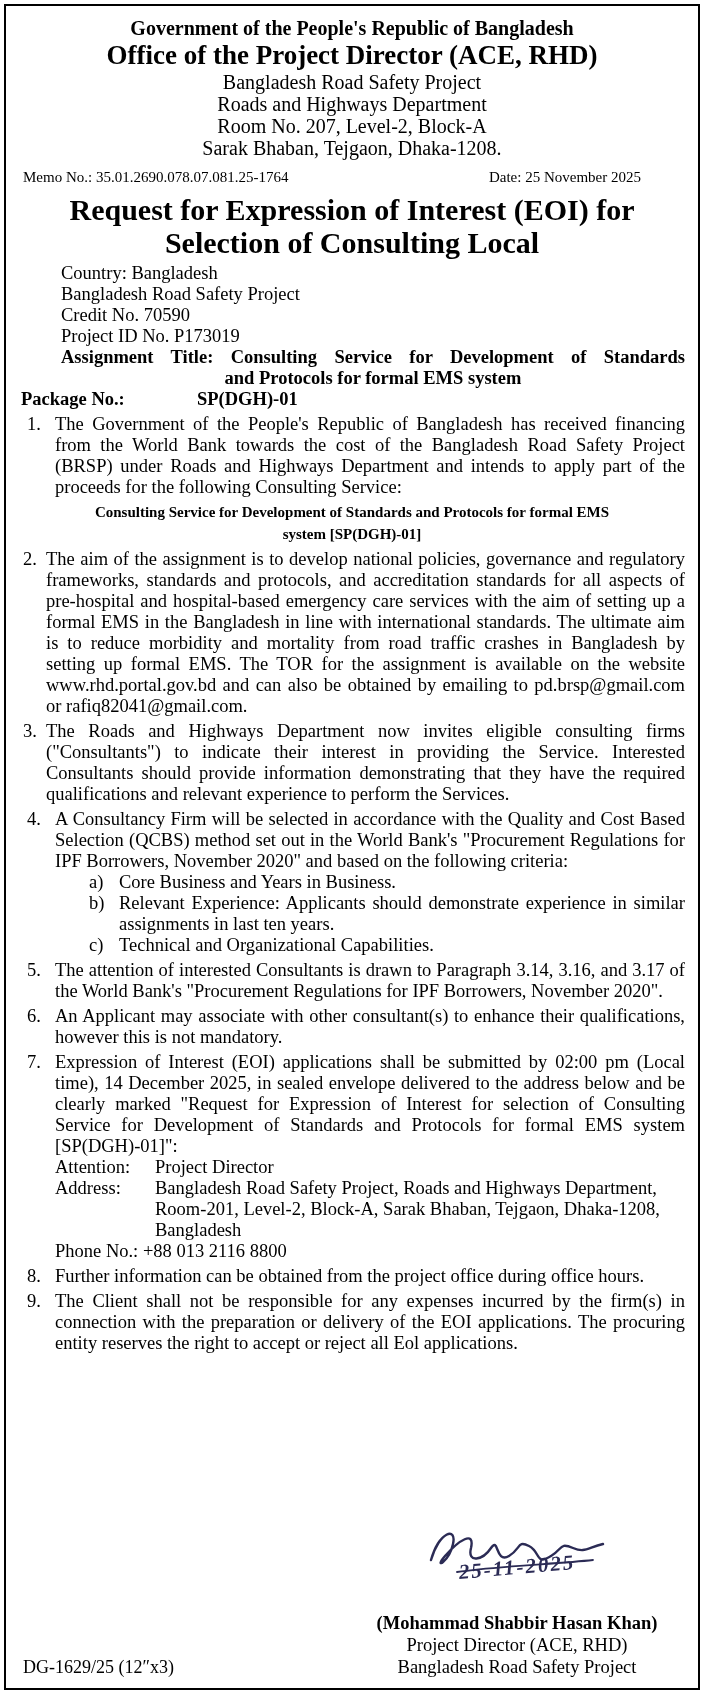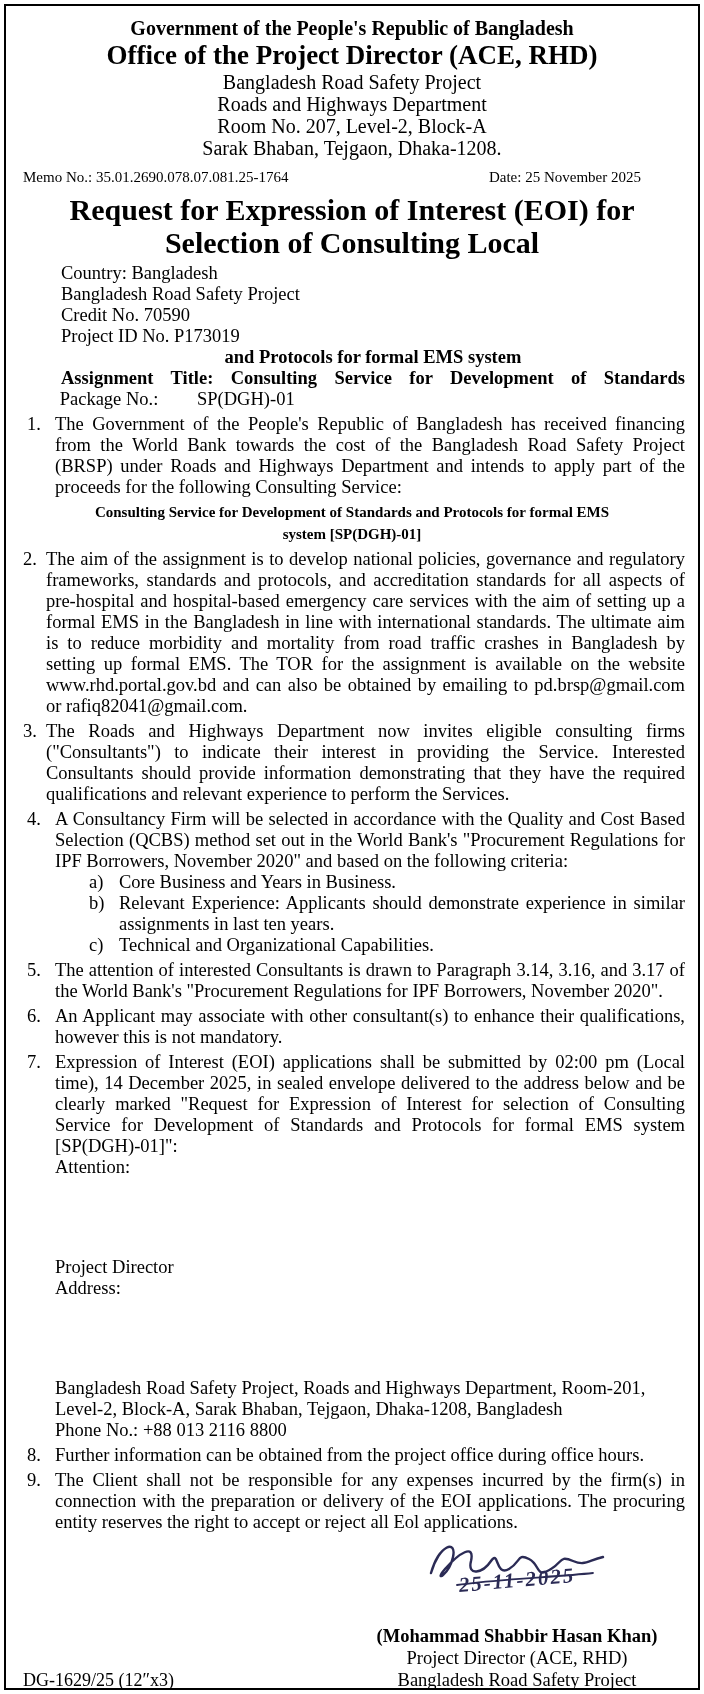--- a/index.html
+++ b/index.html
@@ -31,40 +31,40 @@
   }
 
   .doc-title {
     text-align:center; font-weight:700;
     font-size:30px; line-height:33px; margin:5px 0 4px;
   }
 
   .info-line { font-size:18.5px; line-height:21px;margin-left:42px; }
   .assign1 { font-weight:700; text-align:justify; text-align-last:justify; }
   .assign2 { font-weight:700; text-align:center; }
-  .package-row { display:flex; font-weight:400; font-size:18.5px; line-height:21px;text-align:center; }
+  .package-row { display:flex; font-weight:700; font-size:18.5px; line-height:21px; }
   .package-label { width:178px; padding-left:2px; }
 
   .li { display:flex; margin-top:4px; font-size:18.5px; line-height:21px; }
   .li-num { flex:0 0 36px; padding-left:8px; }
   .li.tight .li-num { flex:0 0 27px; padding-left:4px; }
   .li-text { flex:1; text-align:justify; }
   .li-body { flex:1; }
   .li-body > .li-text { text-align:justify; }
 
   .service-heading {
     font-weight:700; text-align:center;
     font-size:15px; line-height:22px; margin:3px 70px 0;
   }
 
   .subli { display:flex; margin-left:70px; font-size:18.5px; line-height:21px; }
   .subli-num { flex:0 0 30px; }
   .subli .li-text { text-align:justify; }
 
-  .contact-row { display:flex;flex-direction:column; }
+  .contact-row { display:flex; }
   .contact-label { flex:0 0 100px; }
   .contact-value { flex:1; }
 
   .bottom-row {
     margin-top:auto;
     display:flex; justify-content:space-between; align-items:flex-end;
     padding:0 4px 2px 4px;
   }
   .footer-note { font-size:18px; line-height:22px; }
 
@@ -99,22 +99,22 @@
   <div class="doc-title">
     <div>Request for Expression of Interest (EOI) for</div>
     <div>Selection of Consulting Local</div>
   </div>
 
   <section>
     <div class="info-line">Country: Bangladesh</div>
     <div class="info-line">Bangladesh Road Safety Project</div>
     <div class="info-line">Credit No. 70590</div>
     <div class="info-line">Project ID No. P173019</div>
+    <div class="info-line assign1">Assignment Title: Consulting Service for Development of Standards</div>
     <div class="info-line assign2">and Protocols for formal EMS system</div>
-    <div class="info-line assign1">Assignment Title: Consulting Service for Development of Standards</div>
     <div class="package-row">
       <span class="package-label">Package No.:</span>
       <span>SP(DGH)-01</span>
     </div>
   </section>
 
   <div class="li">
     <span class="li-num">1.</span>
     <div class="li-text">The Government of the People's Republic of Bangladesh has received financing from the World Bank towards the cost of the Bangladesh Road Safety Project (BRSP) under Roads and Highways Department and intends to apply part of the proceeds for the following Consulting Service:</div>
   </div>

